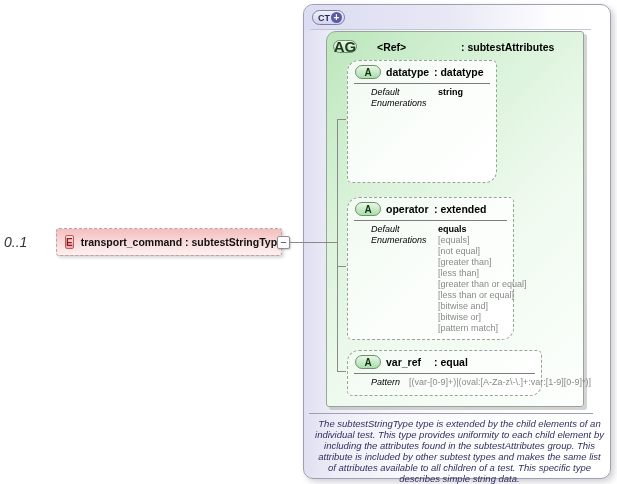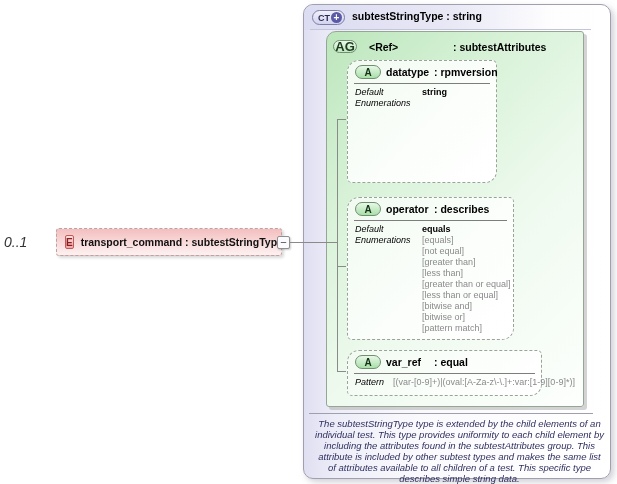--- a/index.html
+++ b/index.html
@@ -29,58 +29,58 @@
   .conn-b2{left:337px;top:266px;width:9px;height:1px;}
   .conn-b3{left:337px;top:371px;width:9px;height:1px;}
 
   
   .ct-box{position:absolute;left:303px;top:4px;width:308px;height:475px;box-sizing:border-box;
         border:1px solid var(--border-gray,#9f9fae);border-radius:10px;
         background:linear-gradient(to right,var(--type-lavender,#dfdff2) 0%,#ededf8 10%,#fafafd 38%,#ffffff 100%);
         box-shadow:3px 3px 6px rgba(120,120,140,.35);}
   .ct-band{position:absolute;left:0;top:0;right:0;height:25px;border-radius:10px 10px 0 0;
         background:linear-gradient(to right,#dcdcf2,#e7e7f5 45%,rgba(255,255,255,0) 80%);}
-  .ct-header{position:absolute;left:8px;top:5px;display:flex;gap:7px;z-index:2;}
+  .ct-header{position:absolute;left:8px;top:5px;display:flex;align-items:center;gap:7px;z-index:2;}
   .ct-icon{display:flex;align-items:center;box-sizing:border-box;border:1px solid #7d7da8;border-radius:8px;
         background:linear-gradient(#f1f1fa,#d3d3ee);padding:1px 2px 1px 5px;
         font-size:9px;font-weight:bold;color:#2a2a55;}
   .ct-plus{width:11px;height:11px;margin-left:1px;border-radius:50%;background:#5a5aa8;color:#fff;
         font-size:10px;line-height:11px;text-align:center;font-weight:bold;cursor:pointer;}
   .ct-title{font-size:10.5px;font-weight:bold;color:#000;white-space:nowrap;}
   .ct-sep{position:absolute;left:6px;top:24px;width:281px;height:1px;background:#c4c4da;}
 
   
   .ag-box{position:absolute;left:22px;top:26px;width:258px;height:376px;box-sizing:border-box;
         border:1px solid #95a695;border-radius:10px 3px 3px 3px;
         background:linear-gradient(135deg,var(--attribute-green,#bce6bc) 0%,#d8f2d8 30%,#effaef 60%,#fdfffd 100%);
         box-shadow:3px 3px 0 rgba(160,160,160,.45);}
   .ag-header{position:absolute;left:6px;top:8px;display:flex;align-items:center;
         font-size:10.5px;font-weight:bold;color:#000;}
   .ag-icon{width:24px;height:13px;box-sizing:border-box;border:1px solid #6f8f6f;border-radius:7px;
-        background:linear-gradient(#e9f9e9,#bfe7bf);font-size:13px;font-weight:bold;color:#203a20;
-        display:flex;align-items:center;justify-content:center;margin-right:12px;}
+        background:linear-gradient(#e9f9e9,#bfe7bf);font-size:15px;font-weight:bold;color:#203a20;
+        display:flex;align-items:center;justify-content:center;margin-right:20px;}
   .ag-name{min-width:84px;white-space:nowrap;}
   .ag-type{white-space:nowrap;}
 
   
   .attr-box{position:absolute;box-sizing:border-box;border:1px dashed #9aa39a;
         border-radius:12px 5px 12px 5px;
         background:linear-gradient(135deg,#f1faf1 0%,#fbfefb 55%,#ffffff 100%);z-index:5;}
   .attr-box:nth-of-type(1){left:20px;top:28px;width:150px;height:123px;}
   .attr-box:nth-of-type(2){left:20px;top:165px;width:167px;height:143px;}
   .attr-box:nth-of-type(3){left:20px;top:318px;width:195px;height:46px;}
   .attr-header{display:flex;align-items:center;padding:4px 6px 2px 7px;
         font-size:10.5px;font-weight:bold;color:#000;}
   .a-icon{width:26px;height:14px;box-sizing:border-box;border:1px solid #6f8f6f;border-radius:8px;
         background:linear-gradient(#e7f8e7,#a9dfa9);font-size:10px;font-weight:bold;color:#143014;
         display:flex;align-items:center;justify-content:center;margin-right:5px;flex:0 0 auto;}
   .attr-name{min-width:48px;white-space:nowrap;}
   .attr-type{white-space:nowrap;}
   .attr-sep{height:1px;background:#7d7d7d;margin:2px 6px 0 6px;}
-  .attr-rows{padding:3px 4px 0 7px;}
+  .attr-rows{padding:3px 4px 0 7px;margin-left:16px;}
   .attr-row{display:flex;font-size:9px;line-height:11px;}
   .row-label{font-style:italic;color:#000;min-width:67px;flex:0 0 auto;}
   .attr-row.pattern .row-label{min-width:38px;}
   .attr-row.default .row-value{font-weight:bold;color:#000;}
   .attr-row.enum .row-value,.attr-row.pattern .row-value{color:var(--enum-text-gray,#8a8a8a);}
   .row-value{white-space:nowrap;}
 
   
   .annotation-sep{position:absolute;left:5px;top:408px;width:284px;height:1px;background:var(--border-gray,#9f9fae);}
   .annotation{position:absolute;left:9px;top:414px;width:293px;font-size:9.5px;font-style:italic;
@@ -105,56 +105,55 @@
   <div class="conn conn-b2"></div>
   <div class="conn conn-b3"></div>
 
   <div class="ct-box">
     <div class="ct-band"></div>
     <div class="ct-header">
       <span class="ct-icon">
         <span>CT</span>
         <span class="ct-plus">+</span>
       </span>
-      <span class="ct-title">subtestStringType : string</span>
     </div>
     <div class="ct-sep"></div>
 
     <div class="ag-box">
       <div class="ag-header">
         <span class="ag-icon">AG</span>
         <span class="ag-name">&lt;Ref&gt;</span>
         <span class="ag-type">: subtestAttributes</span>
       </div>
       <div id="attributes">
   <div class="attr-box">
     <div class="attr-header">
       <span class="a-icon">A</span>
       <span class="attr-name">datatype</span>
-      <span class="attr-type">: rpmversion</span>
+      <span class="attr-type">: datatype</span>
     </div>
     <div class="attr-sep"></div>
     <div class="attr-rows">
               <div class="attr-row default">
                 <span class="row-label">Default</span>
                 <div class="row-values">
                   <div class="row-value">string</div>
                 </div>
               </div>
               <div class="attr-row enum">
                 <span class="row-label">Enumerations</span>
               </div>
             </div>
   </div>
 
   <div class="attr-box">
     <div class="attr-header">
       <span class="a-icon">A</span>
       <span class="attr-name">operator</span>
-      <span class="attr-type">: describes</span>
+      <span class="attr-type">: extended</span>
     </div>
     <div class="attr-sep"></div>
     <div class="attr-rows">
               <div class="attr-row default">
                 <span class="row-label">Default</span>
                 <div class="row-values">
                   <div class="row-value">equals</div>
                 </div>
               </div>
               <div class="attr-row enum">

